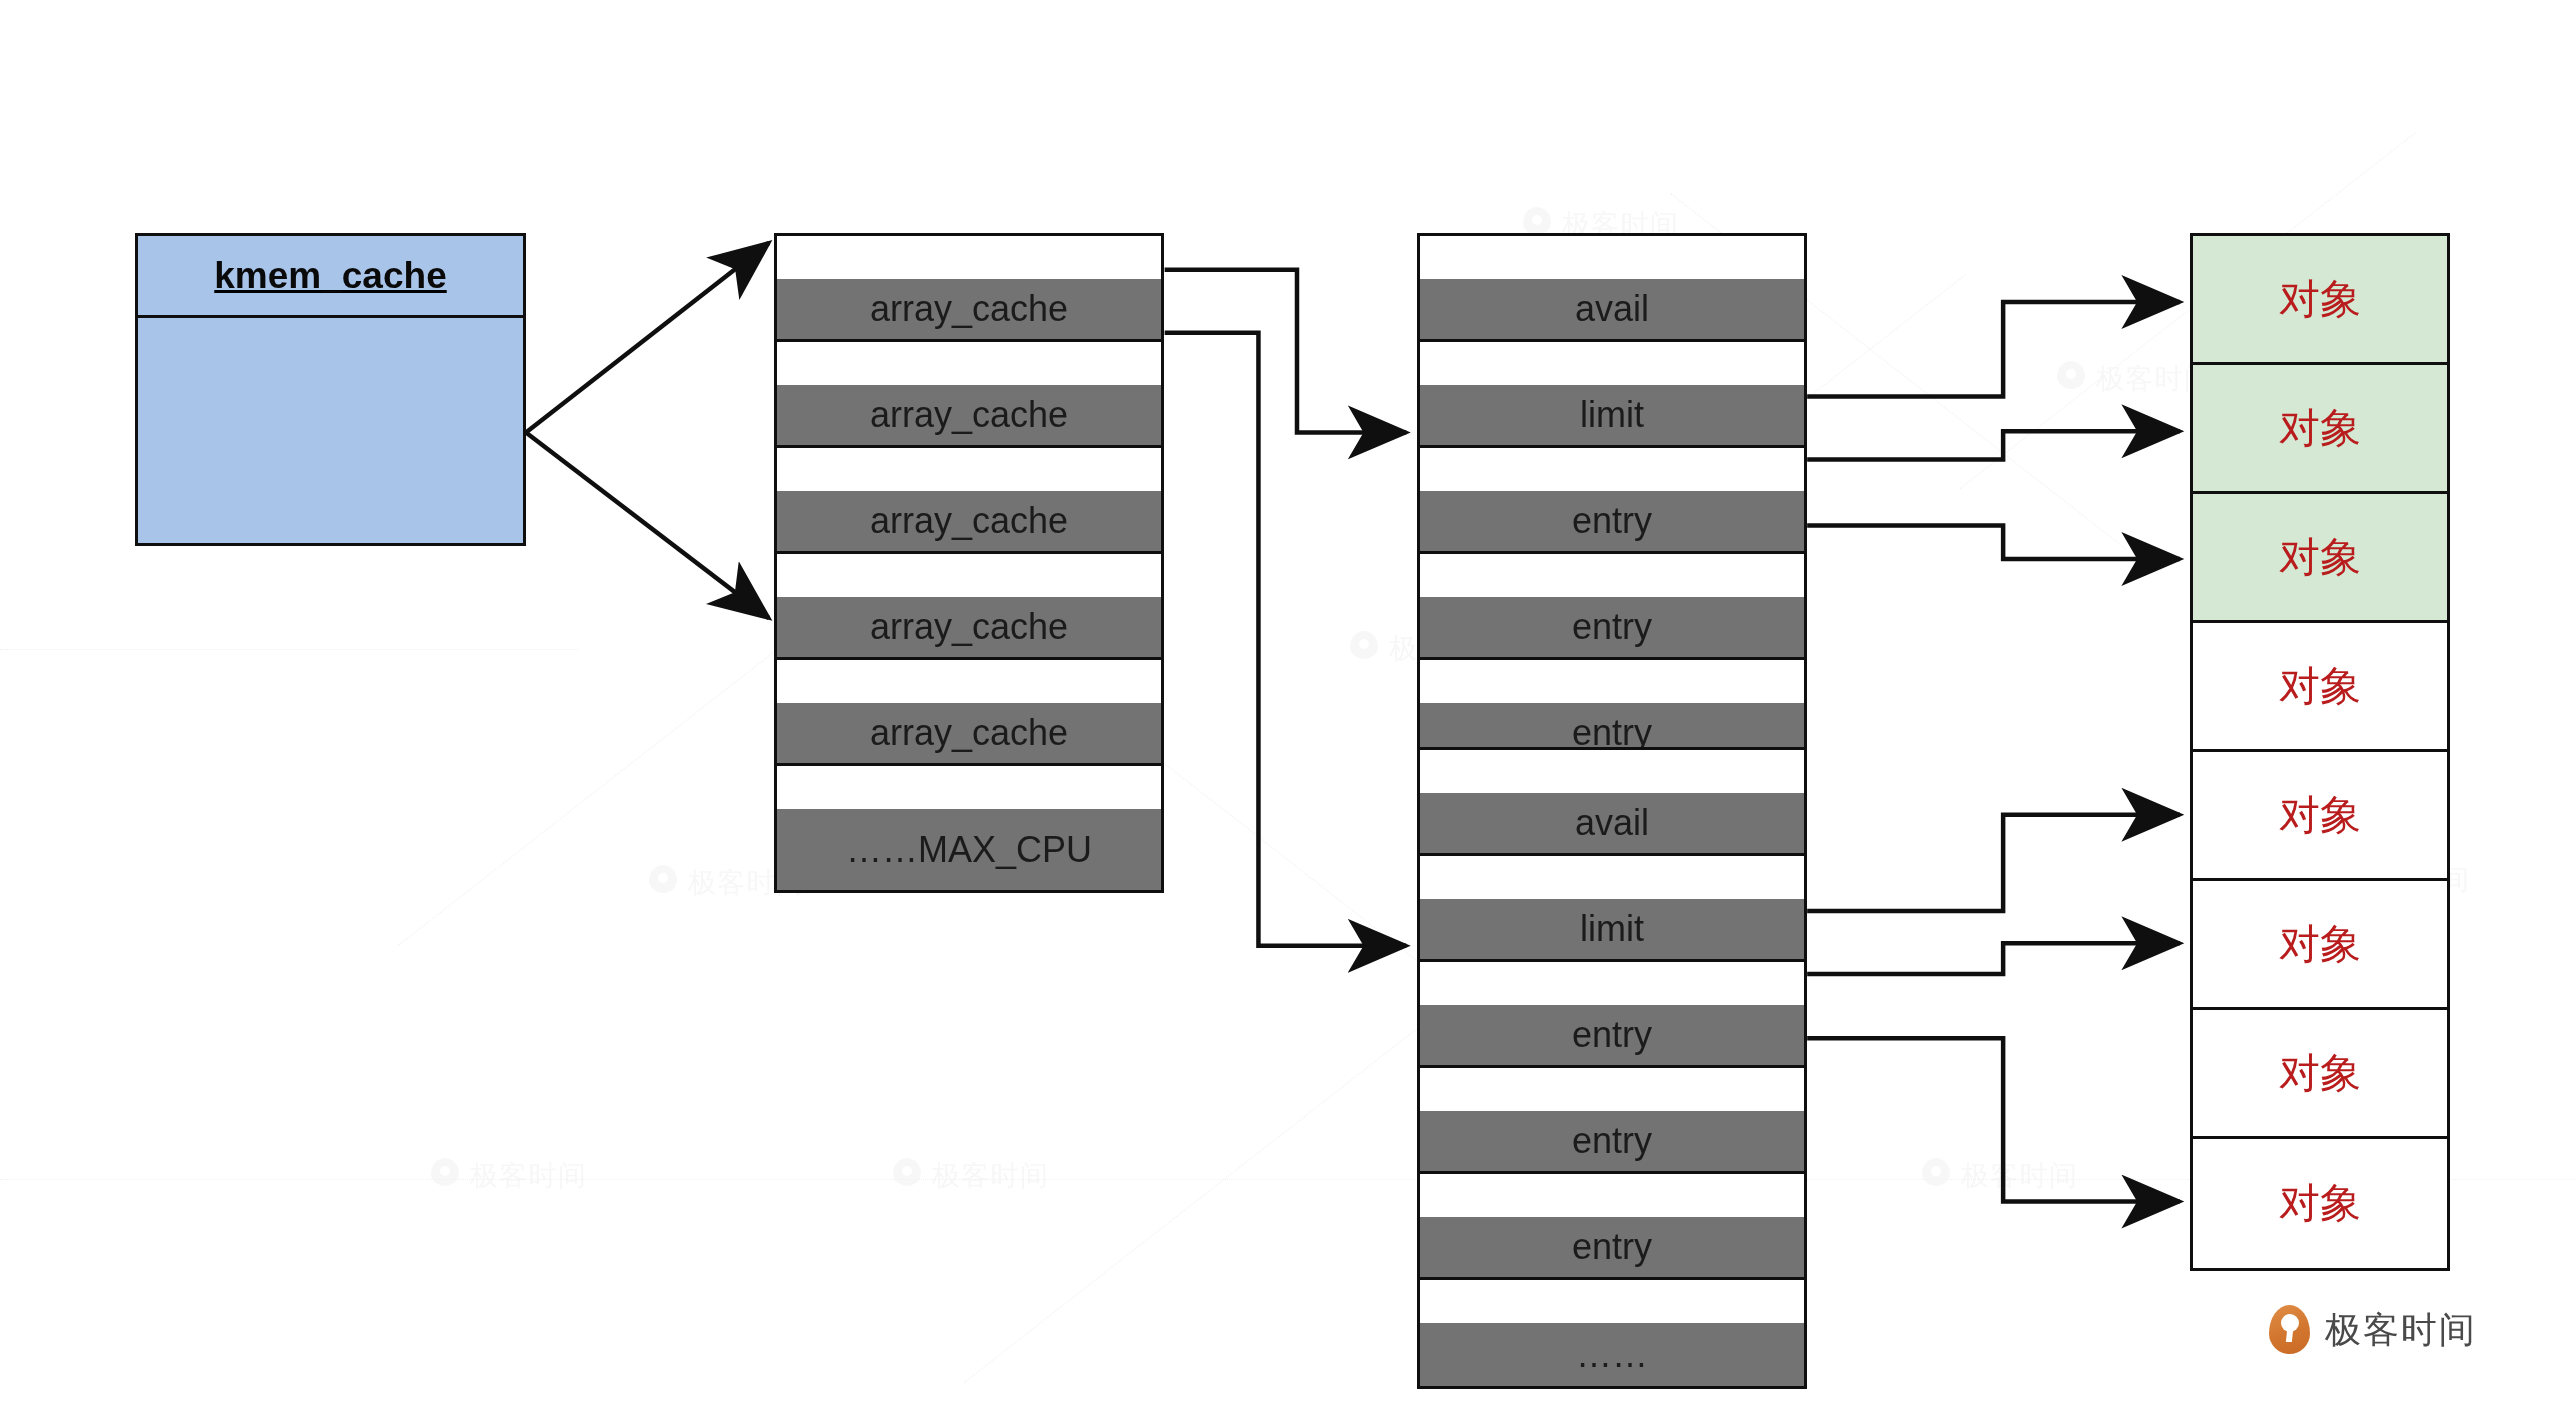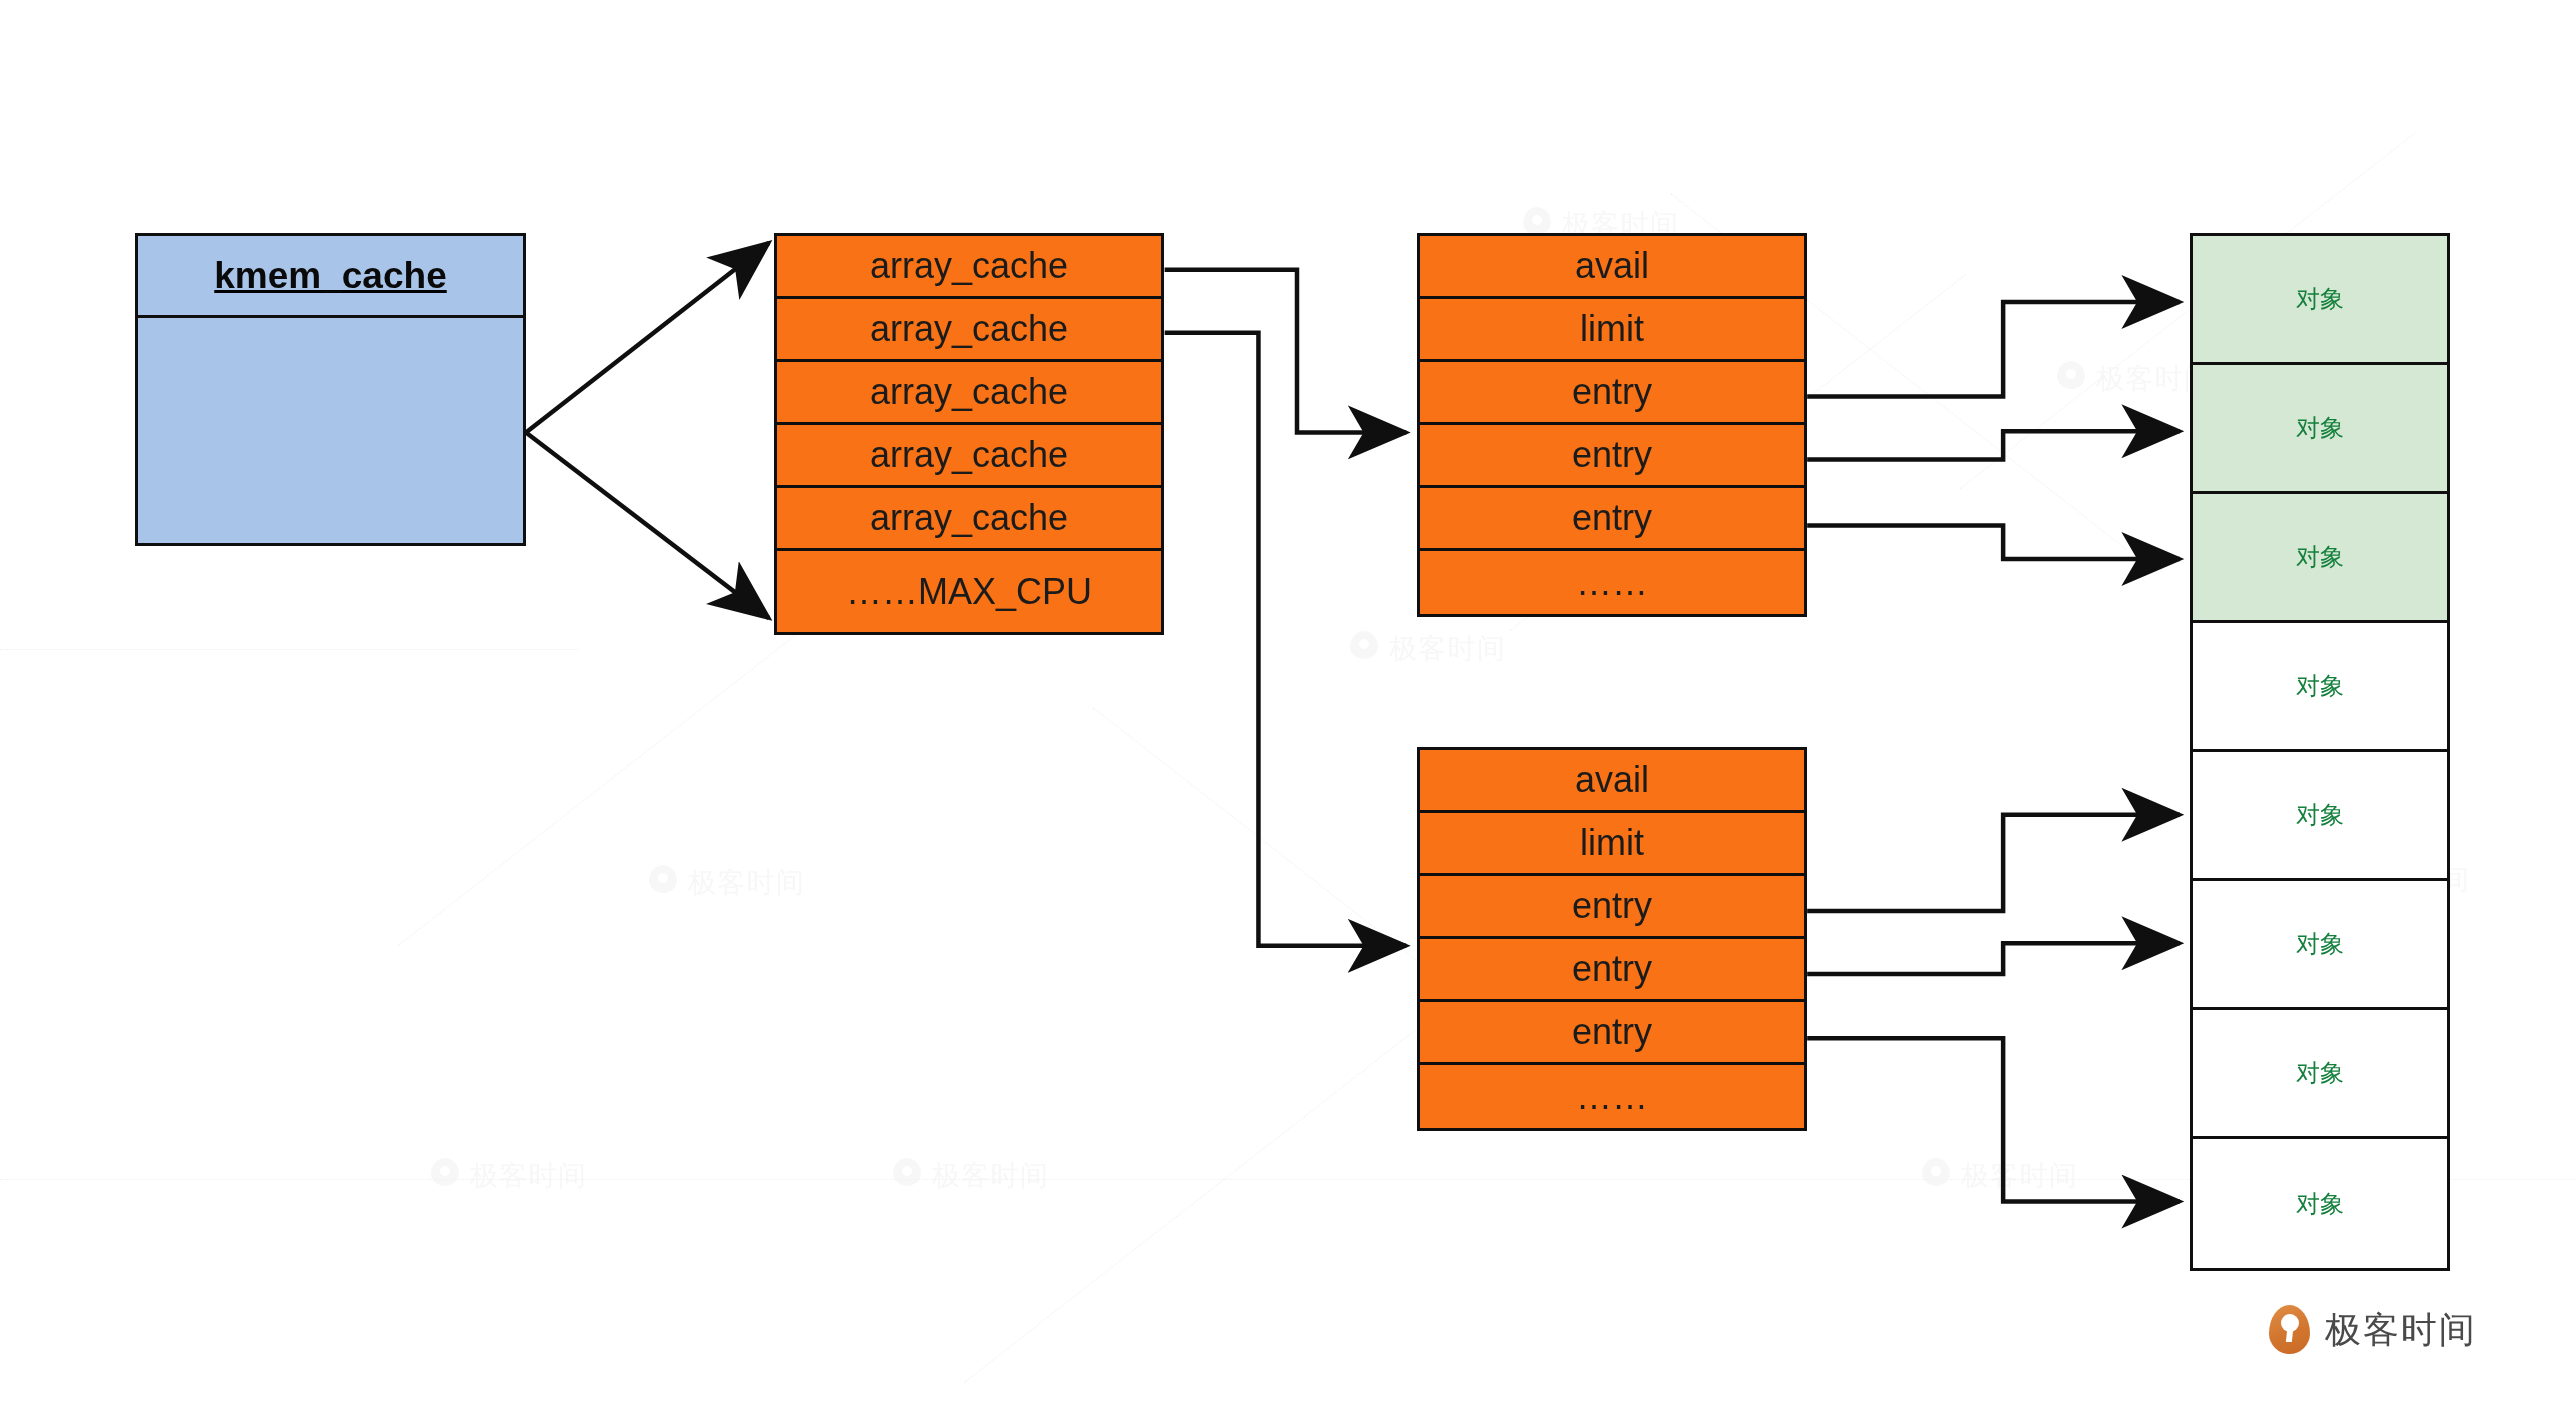--- a/index.html
+++ b/index.html
@@ -103,37 +103,38 @@
   }
   .stack .row{
     box-sizing:border-box;
     display:flex;
     align-items:center;
     justify-content:center;
     font-size:36px;
     color:#1b1b1b;
     white-space:nowrap;
     border-bottom:3.2px solid #0f0f0f;
-    background:#f97316;
+    background:#737373;
+    margin-top:43px;
   }
   .stack .row:last-child{border-bottom:none;}
 
   .obj-stack{
     border:3.2px solid #0f0f0f;
     background:#fff;
     display:flex;
     flex-direction:column;
   }
   .obj-stack .obj{
     box-sizing:border-box;
     display:flex;
     align-items:center;
     justify-content:center;
-    font-size:24px;
-    color:#15803d;
+    font-size:41px;
+    color:#b91c1c;
     white-space:nowrap;
     border-bottom:3.2px solid #0f0f0f;
     font-family:"DejaVu Sans",sans-serif;
   }
   .obj-stack .obj:last-child{border-bottom:none;}
   .obj-stack .obj.green{background:#d5e8d4;}
   .obj-stack .obj.white{background:#ffffff;}
 
   
   #brand{

